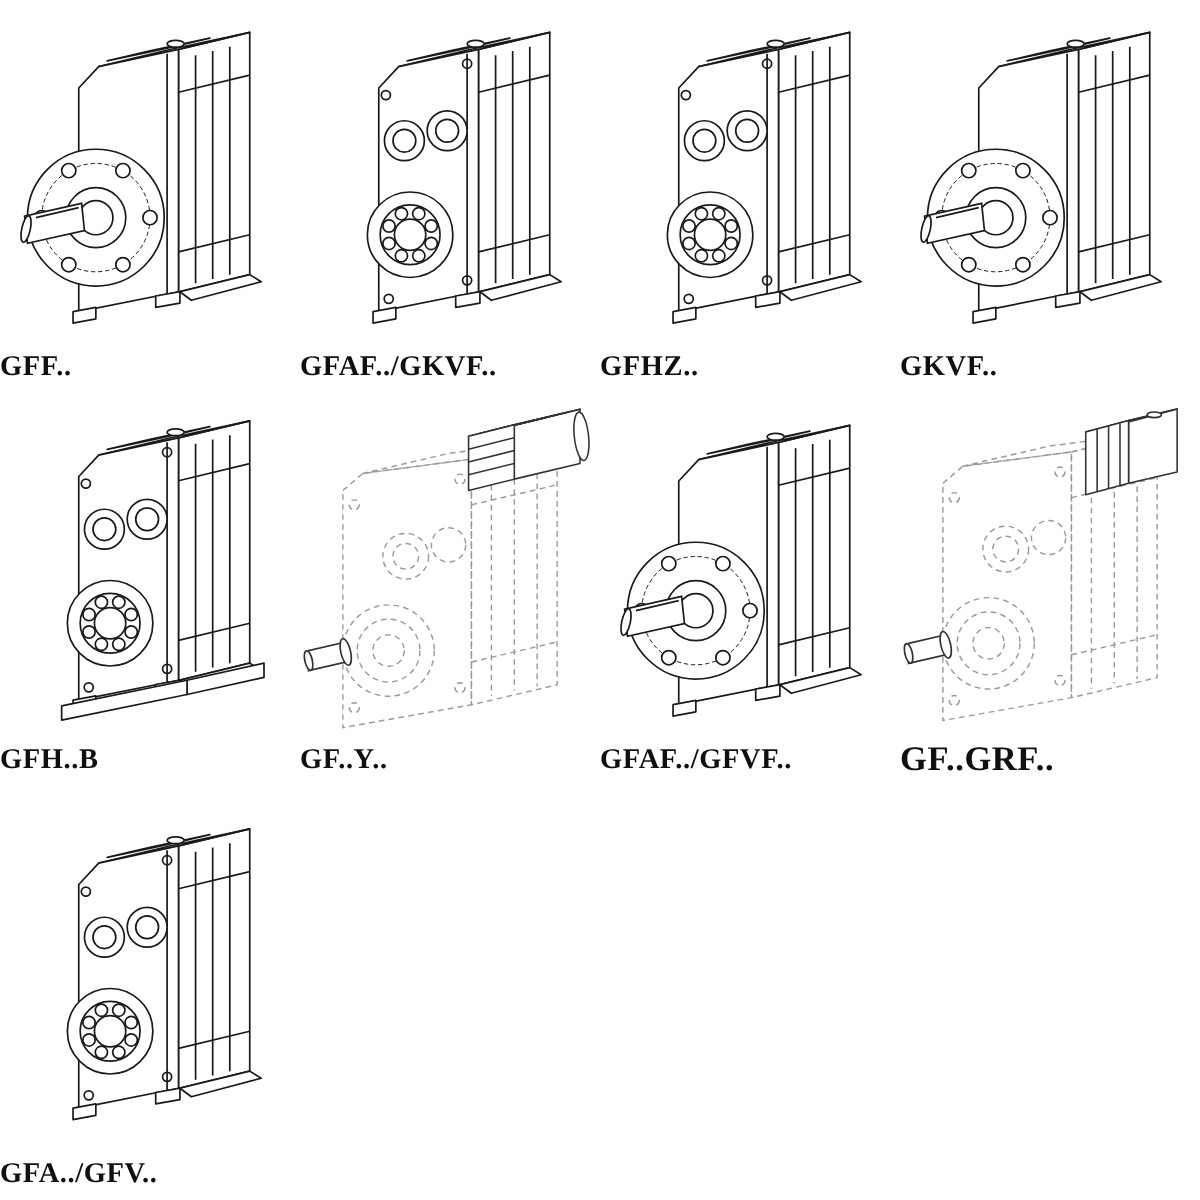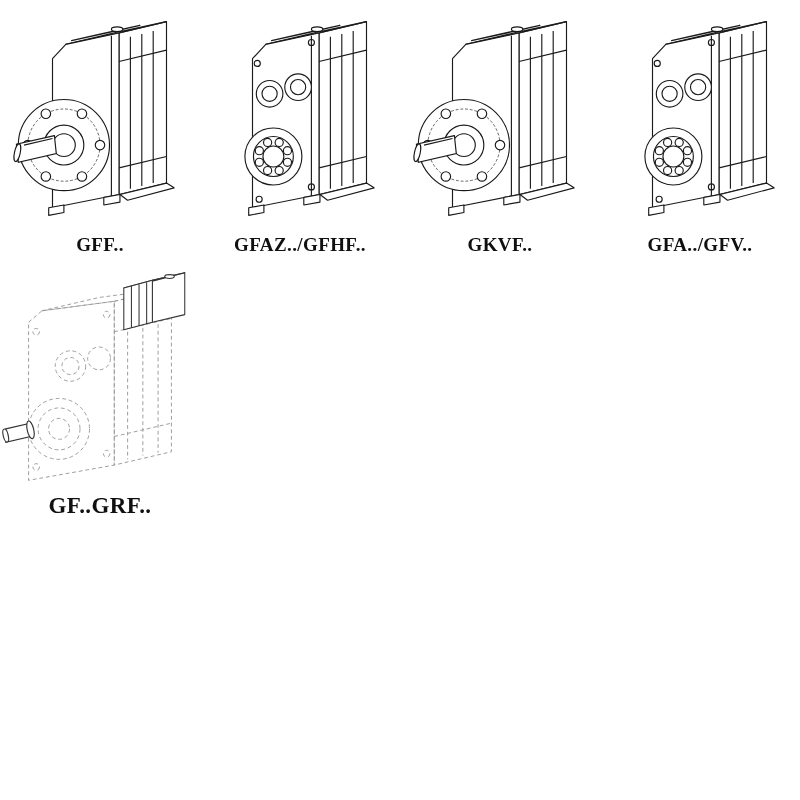--- a/index.html
+++ b/index.html
@@ -1,20 +1,20 @@
 <!DOCTYPE html>
 <html><head>
 <meta charset="utf-8">
 <style>
   html,body{margin:0;padding:0;background:#ffffff;}
   body{width:800px;height:800px;overflow:hidden;font-family:"Liberation Serif",serif;}
   .grid{display:grid;width:800px;height:800px;
         grid-template-columns:repeat(4,200px);
         grid-template-rows:262px 262px 276px;}
-  figure.cell{margin:0;display:flex;flex-direction:column;align-items:center;
+  figure.cell{margin:0;display:flex;flex-direction:column;
               justify-content:flex-end;padding-bottom:6px;box-sizing:border-box;}
   .art{flex:1 1 auto;width:100%;display:flex;align-items:center;justify-content:center;}
   .art svg.draw{width:190px;height:auto;display:block;}
   .art.wide svg.draw{width:200px;}
   .art.boxed{outline:1px solid #d8d8d8;outline-offset:-2px;}
   figcaption.lbl{font-weight:bold;font-size:19px;letter-spacing:.4px;color:#101010;
                  line-height:1.1;white-space:nowrap;}
   figcaption.lbl.big{font-size:23px;}
   .defs-holder{position:absolute;width:0;height:0;overflow:hidden;}
 </style>
@@ -197,50 +197,82 @@
     </div>
     <figcaption class="lbl">GFF..</figcaption>
   </figure>
 
   <figure class="cell">
     <div class="art">
       <svg class="draw" viewBox="0 0 200 218">
           <use href="#sym-hollow"></use>
         </svg>
     </div>
-    <figcaption class="lbl">GFAZ../GFHF..</figcaption>
-  </figure>
-
+    <figcaption class="lbl">GFAF../GKVF..</figcaption>
+  </figure>
+
+  <figure class="cell">
+    <div class="art">
+      <svg class="draw" viewBox="0 0 200 218">
+          <use href="#sym-hollow"></use>
+        </svg>
+    </div>
+    <figcaption class="lbl">GFHZ..</figcaption>
+  </figure>
 
   <figure class="cell">
     <div class="art">
       <svg class="draw" viewBox="0 0 200 218">
           <use href="#sym-flange"></use>
         </svg>
     </div>
     <figcaption class="lbl">GKVF..</figcaption>
   </figure>
 
 
-
-
-
-
-  <figure class="cell">
-    <div class="art">
-      <svg class="draw" viewBox="0 0 200 218">
-          <use href="#sym-hollow"></use>
-        </svg>
-    </div>
-    <figcaption class="lbl">GFA../GFV..</figcaption>
+  <figure class="cell">
+    <div class="art">
+      <svg class="draw" viewBox="0 0 200 224">
+          <use href="#sym-hollow-base"></use>
+        </svg>
+    </div>
+    <figcaption class="lbl">GFH..B</figcaption>
+  </figure>
+
+
+  <figure class="cell">
+    <div class="art wide">
+      <svg class="draw" viewBox="0 0 210 234">
+          <use href="#sym-y"></use>
+        </svg>
+    </div>
+    <figcaption class="lbl">GF..Y..</figcaption>
+  </figure>
+
+  <figure class="cell">
+    <div class="art">
+      <svg class="draw" viewBox="0 0 200 218">
+          <use href="#sym-flange"></use>
+        </svg>
+    </div>
+    <figcaption class="lbl">GFAF../GFVF..</figcaption>
   </figure>
 
   <figure class="cell">
     <div class="art wide">
       <svg class="draw" viewBox="0 0 210 232">
           <use href="#sym-grf"></use>
         </svg>
     </div>
     <figcaption class="lbl big">GF..GRF..</figcaption>
   </figure>
 
+  <figure class="cell">
+    <div class="art">
+      <svg class="draw" viewBox="0 0 200 218">
+          <use href="#sym-hollow"></use>
+        </svg>
+    </div>
+    <figcaption class="lbl">GFA../GFV..</figcaption>
+  </figure>
+
 
 </div>
 
 </body></html>

